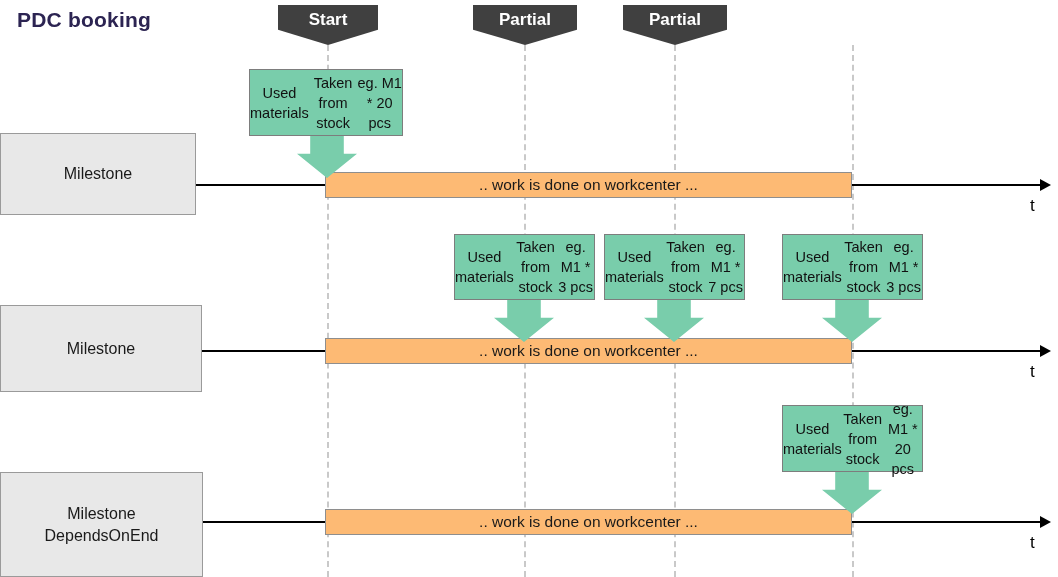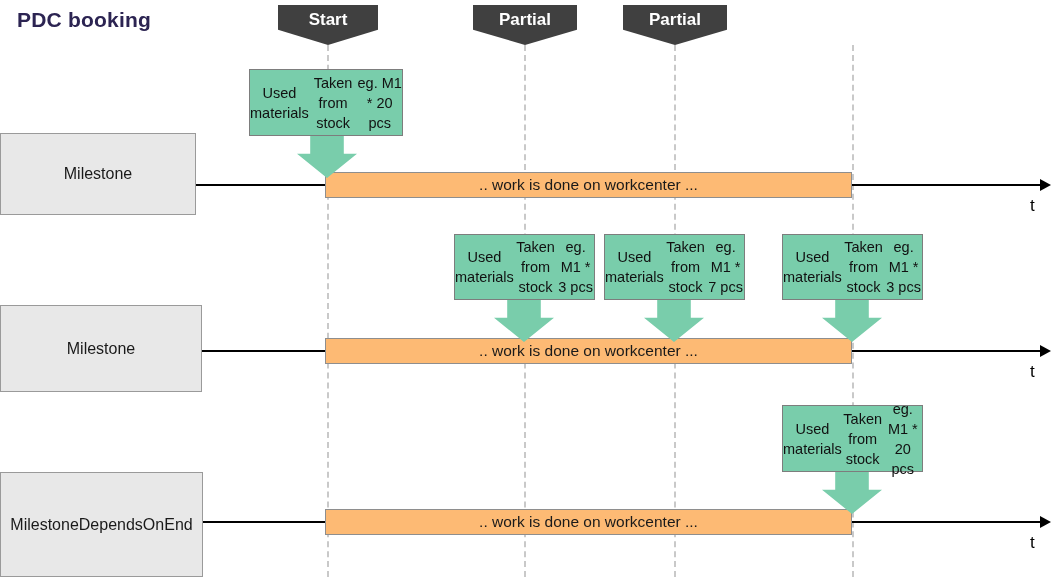--- a/index.html
+++ b/index.html
@@ -62,21 +62,21 @@
   }
 
   
   .milestone {
     position: absolute;
     left: 0;
     background: #e8e8e8;
     border: 1px solid #9a9a9a;
     box-sizing: border-box;
     display: flex;
-    flex-direction: row;
+    flex-direction: column;
     align-items: center;
     justify-content: center;
     font-size: 16px;
     color: #1a1a1a;
     line-height: 1.35;
     text-align: center;
   }
 
   
   .axis {

